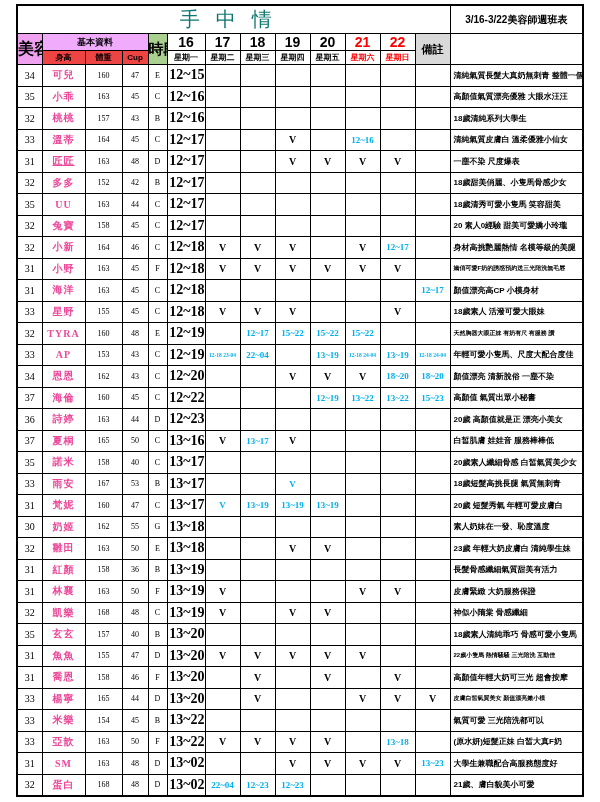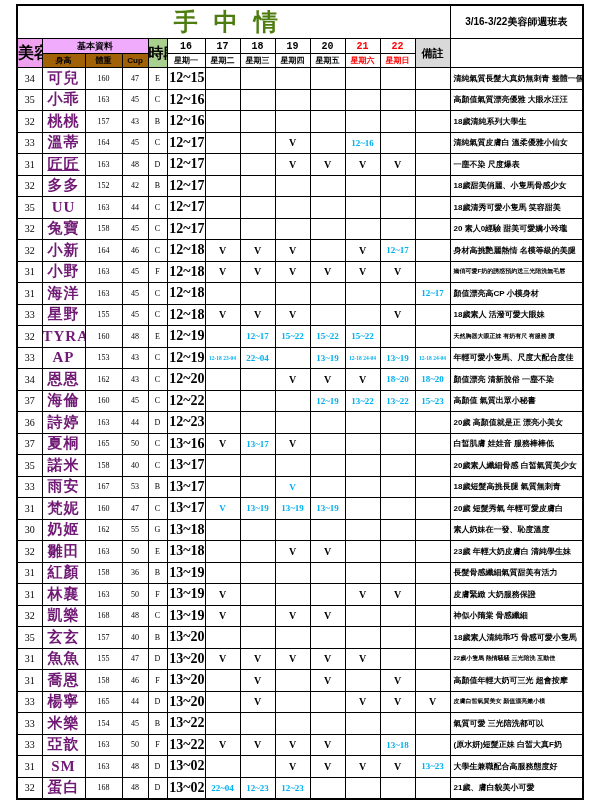--- a/index.html
+++ b/index.html
@@ -14,38 +14,38 @@
     border:2px solid #000;
   }
   td,th{
     border:1px solid #000;padding:0;text-align:center;
     vertical-align:middle;overflow:hidden;white-space:nowrap;
     font-weight:bold;
   }
   tr.top-band{height:23px;}
   td.watermark-cell{border-bottom:1px solid #000;}
   .watermark{
-    font-size:24px;font-weight:bold;color:#4d7c0f;letter-spacing:16px;
+    font-size:20px;font-weight:normal;color:#0f766e;letter-spacing:16px;
   }
   td.title-cell{font-size:10px;font-weight:bold;}
   tr.hdr1{height:15px;}
   tr.hdr2{height:14px;}
   .hd-staff{background:#efa0ef;font-size:16px;}
   .hd-basic{background:#f0abfc;font-size:9px;}
-  .hd-sub{background:#a16207;font-size:8px;}
+  .hd-sub{background:#ef4444;font-size:8px;}
   .hd-time{background:#a9d08e;font-size:15px;}
   .hd-remark{background:#d9d9d9;font-size:11px;}
-  .hd-date{font-family:Liberation Mono, monospace;font-size:10px;}
+  .hd-date{font-family:Liberation Sans, sans-serif;font-size:14px;}
   .hd-day{font-size:8px;}
   .red{color:#ff0000;}
   tr.data-row{height:21.5px;}
   td.age{font-family:"Liberation Serif",serif;font-size:10px;font-weight:normal;}
   td.name{
-    font-family:"Liberation Serif",serif;font-size:15px;
-    color:#701a75;letter-spacing:1px;
+    font-family:"Liberation Serif",serif;font-size:10px;
+    color:#ec4899;letter-spacing:1px;
   }
   td.name.u{text-decoration:underline;margin-left:12px;}
   td.stat{font-family:"Liberation Serif",serif;font-size:8px;font-weight:normal;}
   td.time{font-family:"Liberation Serif",serif;font-size:14px;text-align:right;}
   td.day-cell{font-family:"Liberation Serif",serif;font-size:10px;}
   td.day-cell.blue{color:#00b0f0;font-size:9px;}
   td.day-cell.blue.sm{font-size:5.5px;letter-spacing:0;}
   td.remark{font-size:8px;text-align:left;padding-left:3px;}
   td.remark.sm{font-size:6px;}
 </style>

